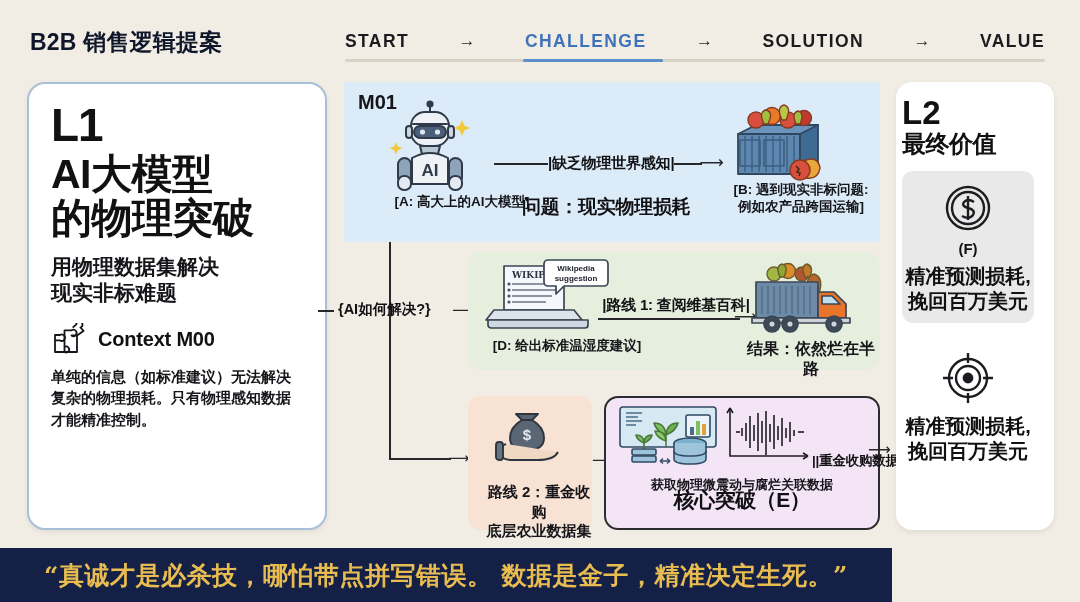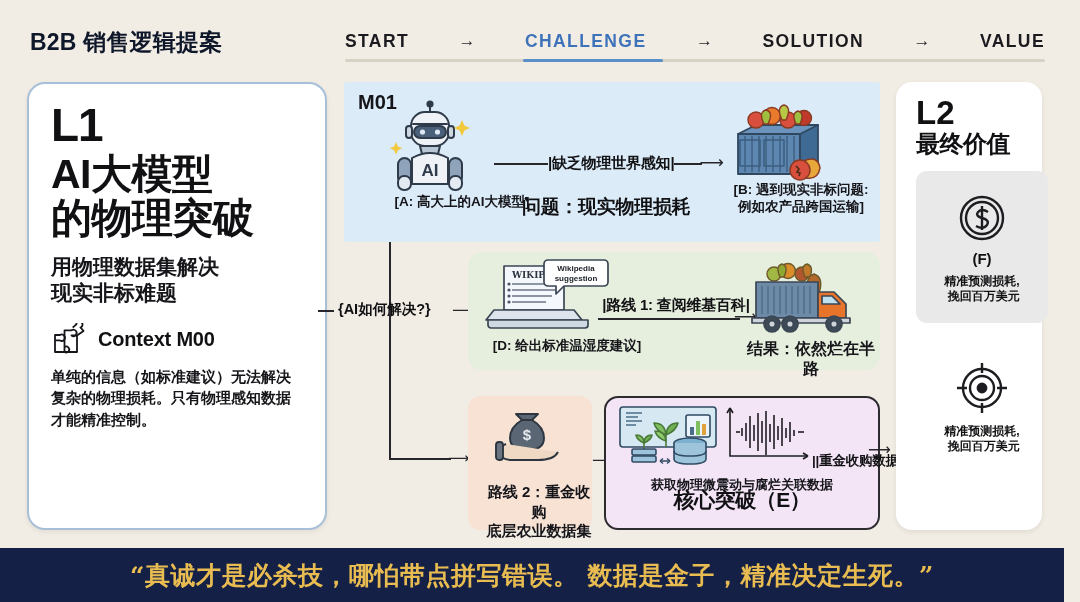--- a/index.html
+++ b/index.html
@@ -87,38 +87,38 @@
   
   #core {
     left: 604px; top: 396px; width: 276px; height: 134px;
     background: #f3e4f6; border: 2.5px solid #2c2c30; border-radius: 14px;
   }
   .core-sub { font-size: 13px; font-weight: 800; color: #15151a; text-align: center; }
   .core-title { font-size: 21px; font-weight: 900; color: #111114; text-align: center; letter-spacing: -.5px;}
 
   
   #l2 {
-    left: 896px; top: 82px; width: 146px; height: 448px;
+    left: 896px; top: 82px; width: 158px; height: 448px;
     background: #ffffff; border-radius: 16px; box-shadow: 0 2px 5px rgba(0,0,0,.08);
-    padding: 14px 12px 0 20px;
+    padding: 14px 12px 0 6px;
   }
   .l2-eyebrow { font-size: 33px; font-weight: 900; color: #111114; line-height: 1; }
   .l2-h2 { font-size: 24px; font-weight: 900; color: #111114; line-height: 1.1; margin-top: 2px; letter-spacing: -.5px;}
   .value-card {
     margin-top: 14px; width: 132px; height: 152px; border-radius: 11px;
     background: #e9e9e9; display: flex; flex-direction: column;
     align-items: center; justify-content: center; gap: 2px;
   }
   .value-card.plain { background: transparent; height: 150px; margin-top: 8px;}
   .vc-code { font-size: 15px; font-weight: 900; color: #111114; margin-top: 2px;}
-  .vc-cap { font-size: 12px; font-weight: 900; color: #111114; line-height: 1.25; text-align: right; margin-top: 5px;}
+  .vc-cap { font-size: 20px; font-weight: 900; color: #111114; line-height: 1.25; text-align: center; margin-top: 5px;}
 
   
   #banner {
-    position: absolute; left: 0; top: 548px; width: 1064px; height: 54px;
+    position: absolute; left: 0; top: 548px; width: 892px; height: 54px;
     background: #152047; display: flex; align-items: center; justify-content: center;
   }
   .banner-text {
     font-size: 25px; font-weight: 800; color: #e8bc50; letter-spacing: .5px;
     font-family: "DejaVu Serif", serif;
   }
 
   
   .ln { position: absolute; background: #26262b; }
   .lnh { height: 2px; } .lnv { width: 2px; }

